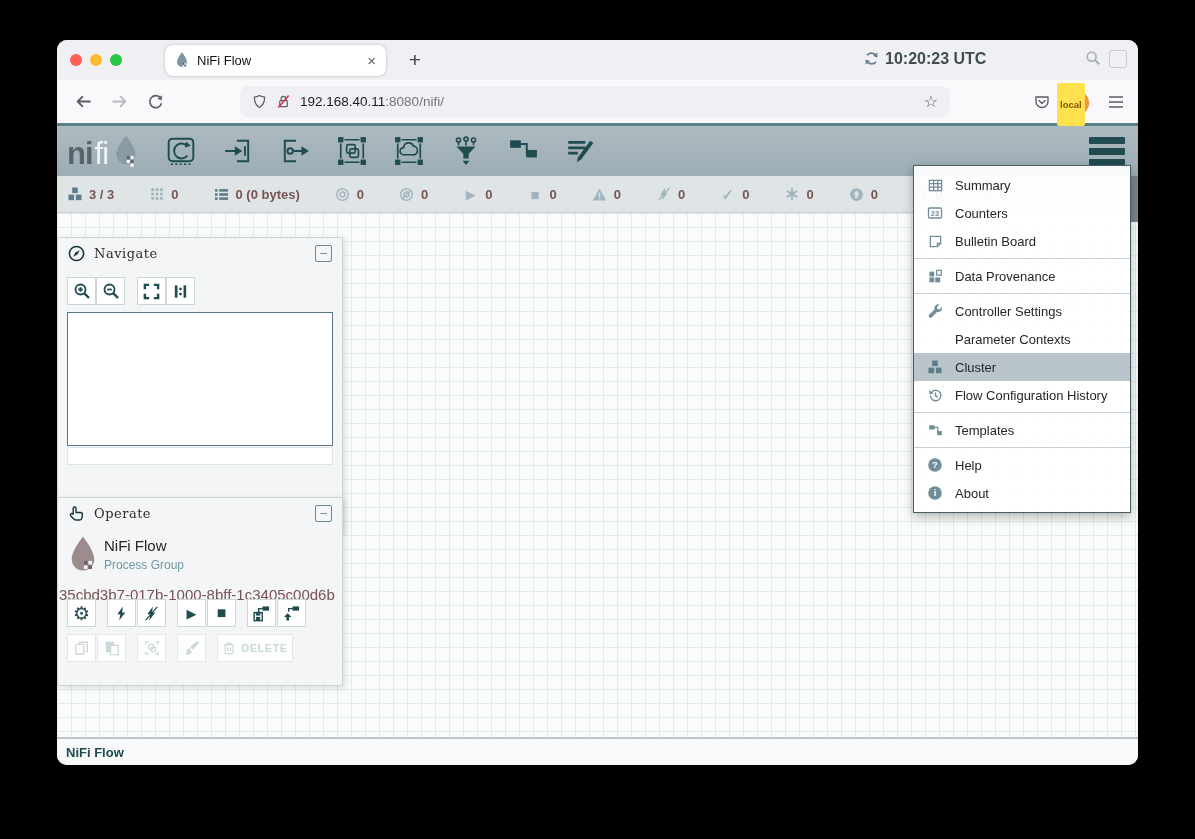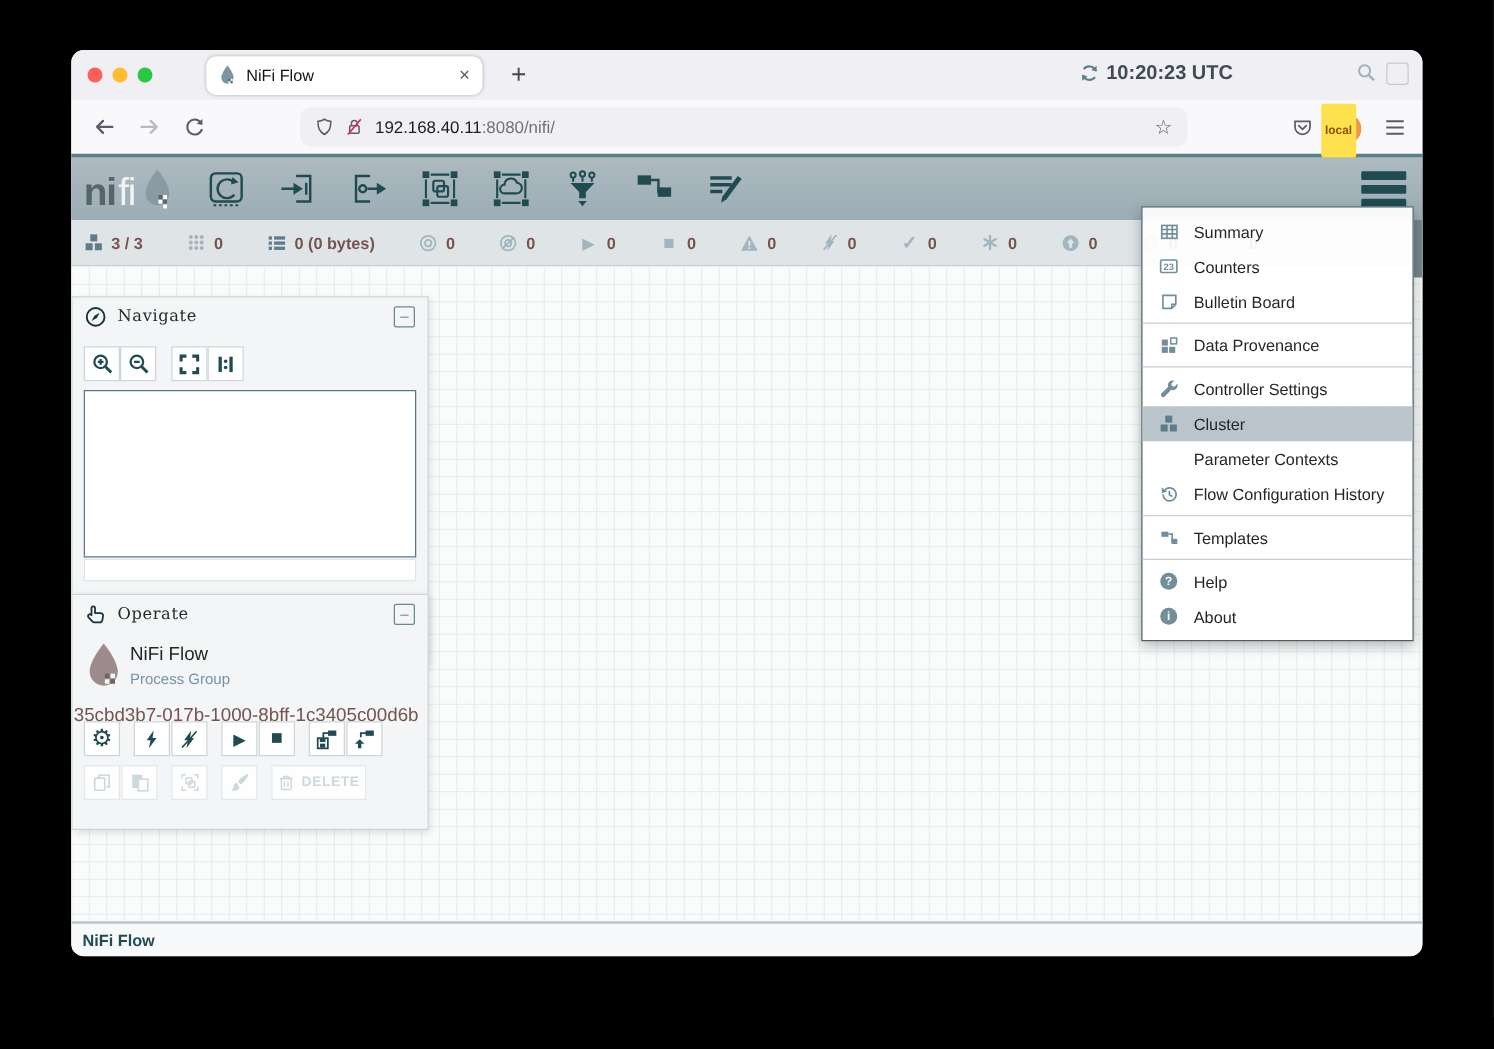--- a/index.html
+++ b/index.html
@@ -452,21 +452,21 @@
             <rect x="12.2" y="2.5" width="2.8" height="13"></rect>
             <circle cx="9" cy="6.3" r="1.5"></circle>
             <circle cx="9" cy="11.7" r="1.5"></circle>
           </svg>
       </div>
     </div>
     <div class="birdseye"></div>
     <div class="bstrip"></div>
   </div>
 
-  <div class="panel" style="top:435px;height:189px">
+  <div class="panel" style="top:457px;height:189px">
     <div class="p-head">
       <span style="color:#16323a">
         <svg width="17" height="17" viewBox="0 0 18 18" fill="none" stroke="currentColor" stroke-width="1.5" stroke-linejoin="round">
             <path d="M7 2.2c.9 0 1.5.6 1.5 1.6V8h4.6c1.3 0 2.4.9 2.2 2.2l-.6 3.6c-.2 1.2-1.1 2-2.3 2H8.2c-.8 0-1.5-.3-2-.9L3 11.6c-.7-.8-.5-1.9.3-2.4.6-.4 1.4-.3 1.9.2l.3.3V3.8c0-1 .6-1.6 1.5-1.6z"></path>
           </svg>
       </span>
       <span class="p-title">Operate</span>
       <span class="p-min">–</span>
     </div>
     <div style="position:absolute;left:10px;top:38px">
@@ -643,35 +643,35 @@
     </div>
     <div class="mgroup">
       <div class="mi">
         <span class="mic">
             <svg width="15" height="15" viewBox="0 0 16 16" fill="currentColor">
               <path d="M14.8 3.2a4.1 4.1 0 0 1-5.2 5.2L4.1 14a1.9 1.9 0 0 1-2.7-2.7l5.6-5.5a4.1 4.1 0 0 1 5.2-5.2L9.6 3.2l.6 2 2 .6z"></path>
             </svg>
           </span>
         <span>Controller Settings</span>
       </div>
+      <div class="mi">
+        <span class="mic"></span>
+        <span>Parameter Contexts</span>
+      </div>
       <div class="mi selected">
         <span class="mic" style="color:#5d7d8a">
             <svg width="16" height="16" viewBox="0 0 16 16" fill="currentColor">
               <rect x="5.2" y="1.5" width="5.6" height="5.6"></rect>
               <rect x="1.5" y="8.6" width="5.6" height="5.6"></rect>
               <rect x="8.9" y="8.6" width="5.6" height="5.6"></rect>
             </svg>
           </span>
         <span>Cluster</span>
       </div>
       <div class="mi">
-        <span class="mic"></span>
-        <span>Parameter Contexts</span>
-      </div>
-      <div class="mi">
         <span class="mic">
             <svg width="15" height="15" viewBox="0 0 16 16" fill="none" stroke="currentColor" stroke-width="1.5">
               <path d="M2.6 8a5.6 5.6 0 1 0 1.7-4"></path>
               <polygon points="1.3,2.2 1.7,7 6.2,5.6" fill="currentColor" stroke="none"></polygon>
               <path d="M8 4.8v3.5l2.6 1.5"></path>
             </svg>
           </span>
         <span>Flow Configuration History</span>
       </div>
     </div>

